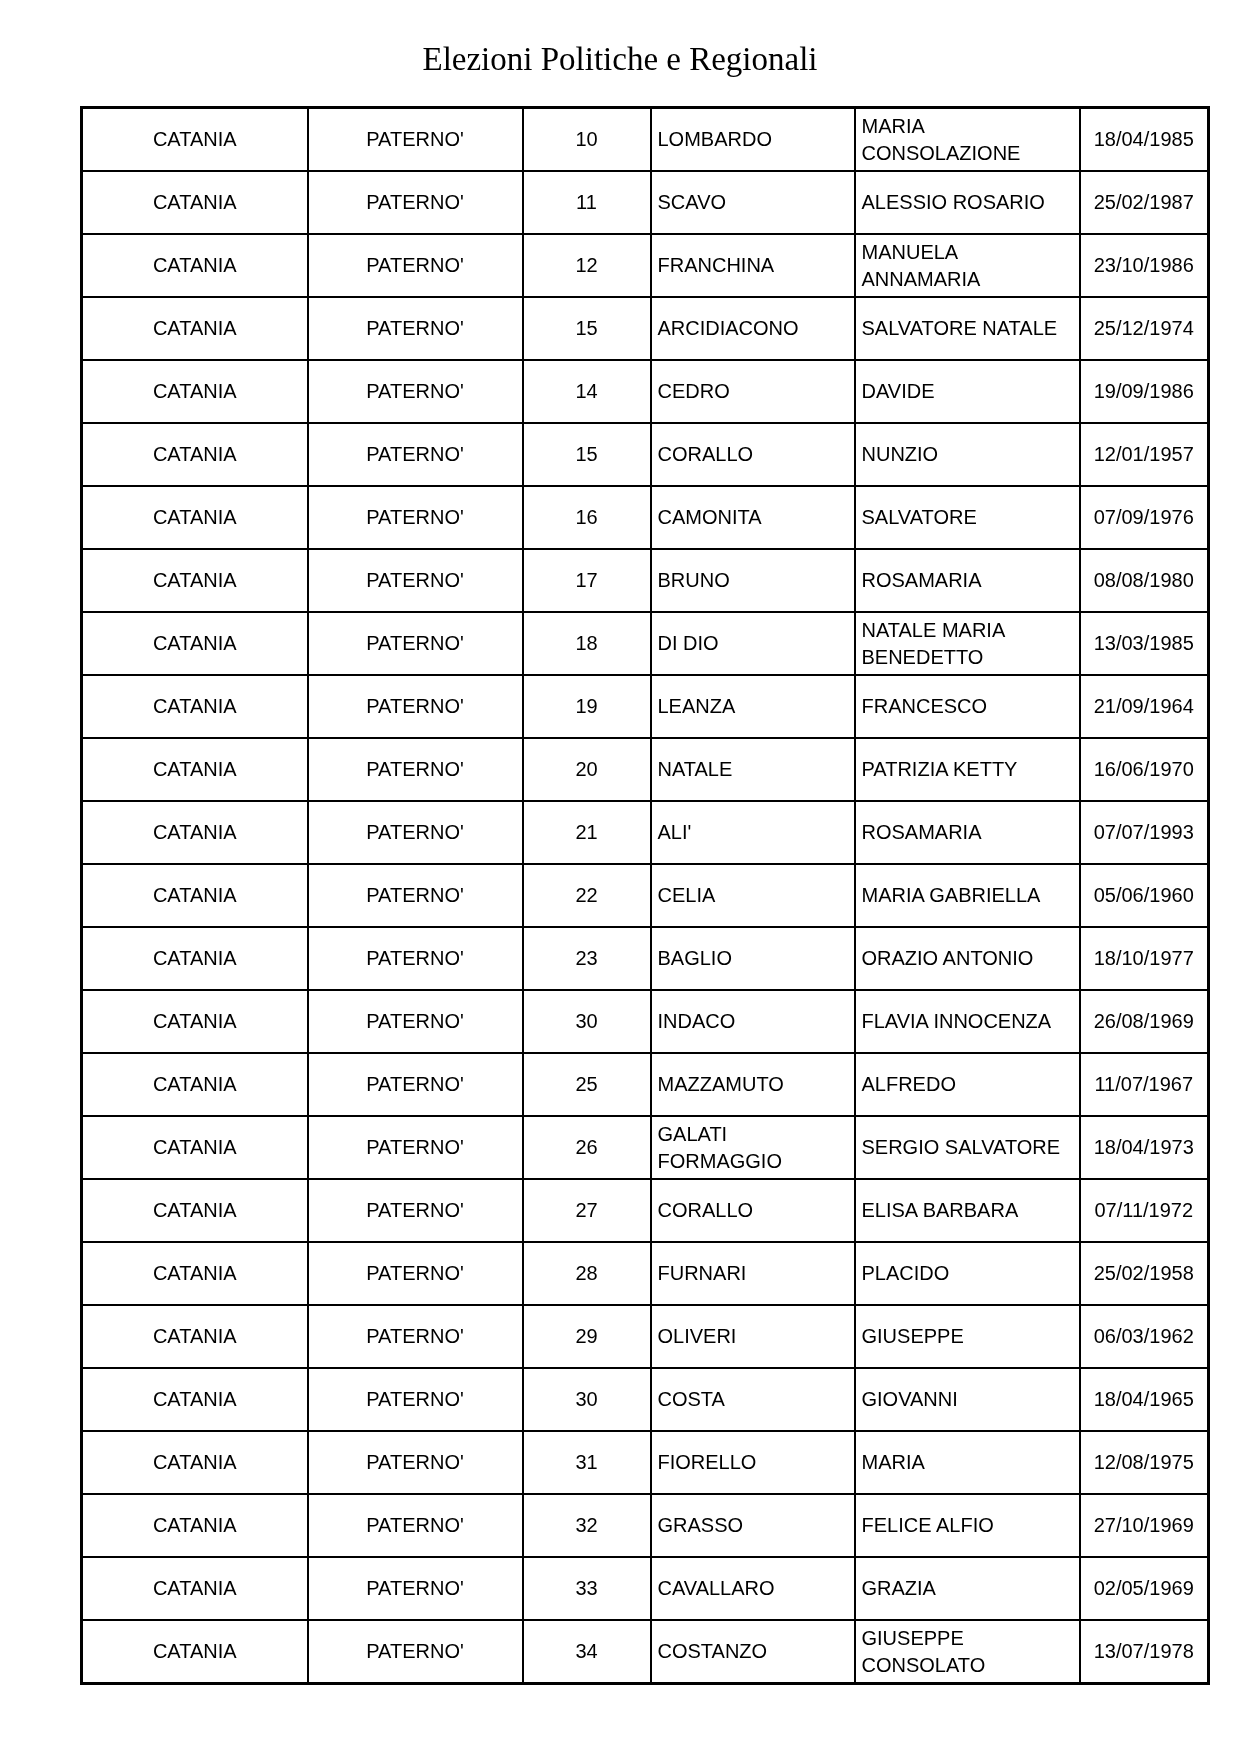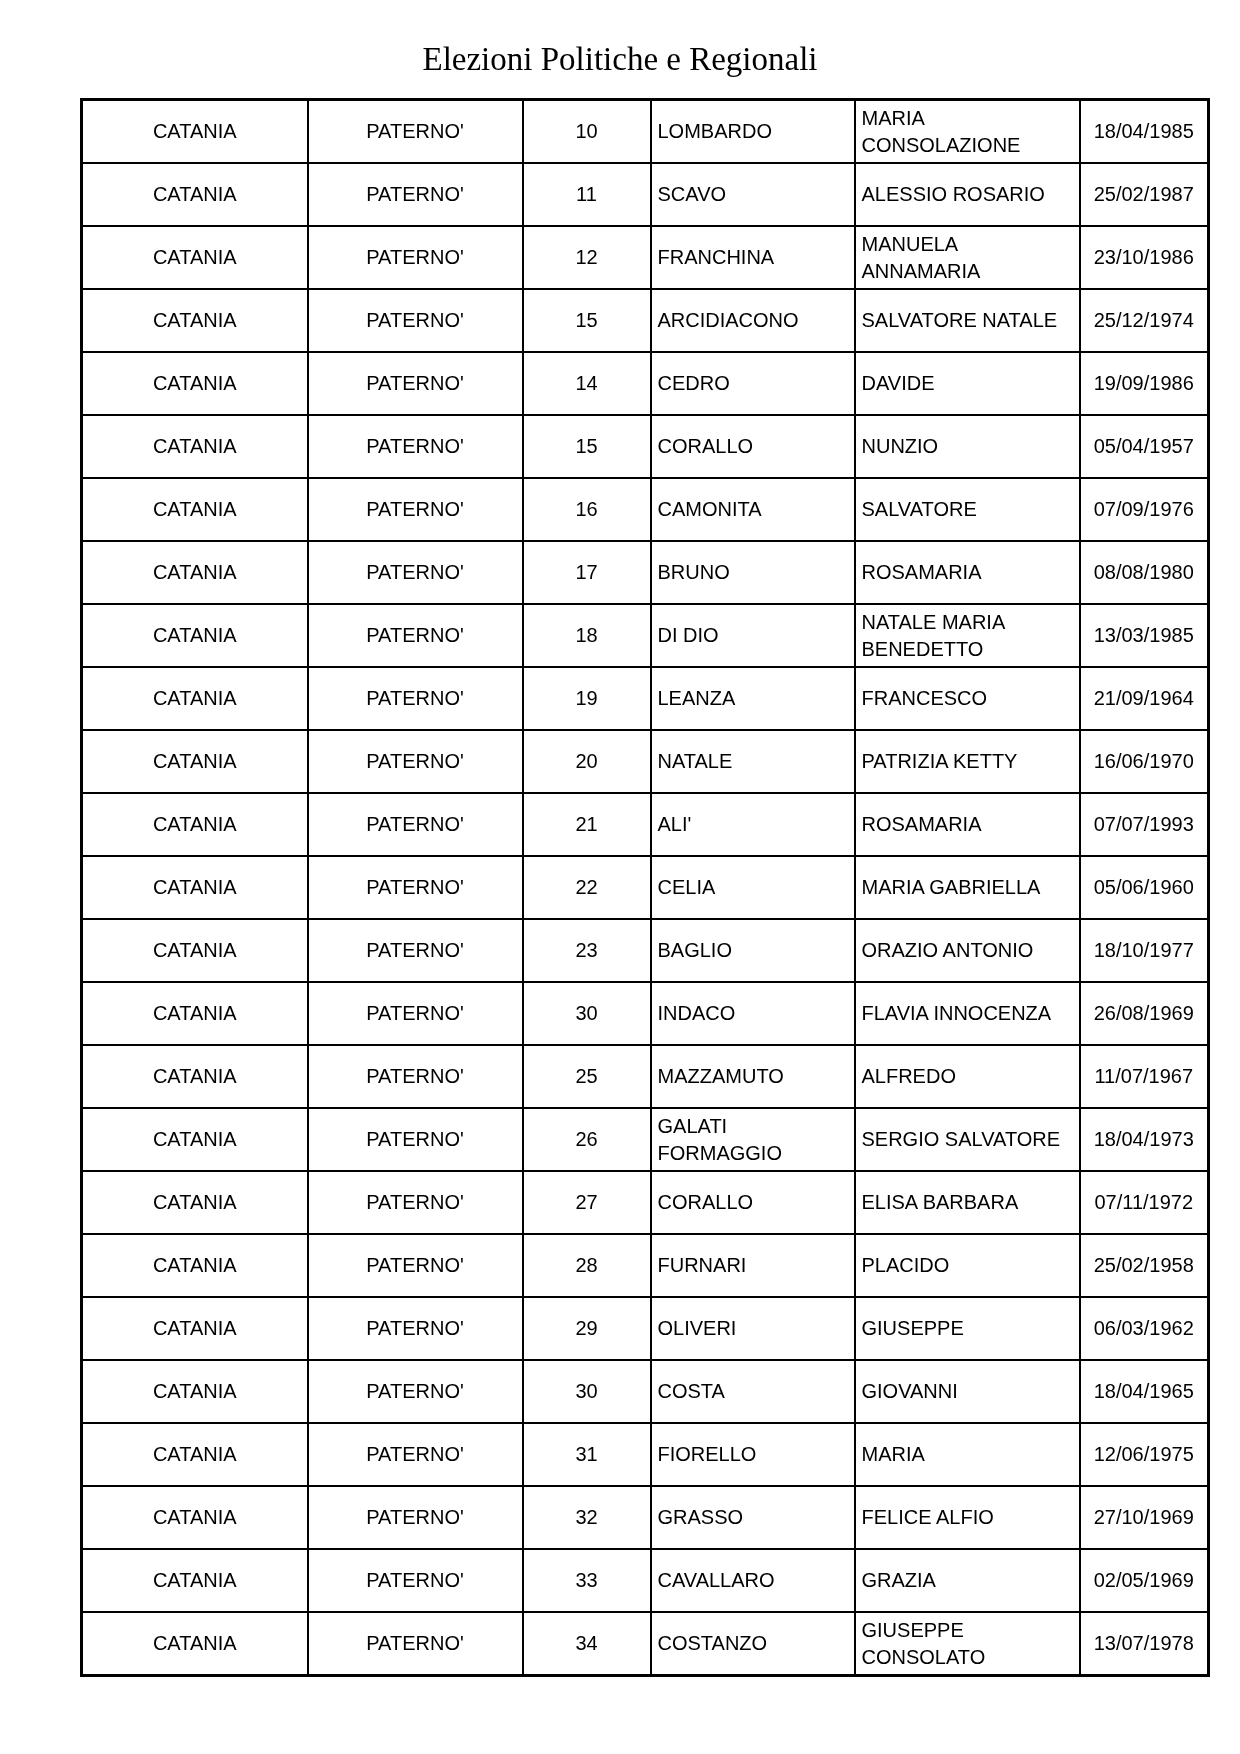--- a/index.html
+++ b/index.html
@@ -21,21 +21,21 @@
     font-family: "Liberation Serif", serif;
     font-weight: normal;
     font-size: 33px;
     line-height: 43px;
     text-align: center;
     color: #000000;
   }
   table.roster {
     border-collapse: collapse;
     table-layout: fixed;
-    margin: 17px 0 0 80px;
+    margin: 25px 0 0 80px;
     width: 1127px;
     border: 3px solid #000000;
   }
   table.roster td {
     border: 2px solid #000000;
     font-size: 20px;
     line-height: 27px;
     height: 57px;
     padding: 2px 6px;
     vertical-align: middle;
@@ -106,21 +106,21 @@
           <td class="l">CEDRO</td>
           <td class="l">DAVIDE</td>
           <td class="c">19/09/1986</td>
         </tr>
         <tr>
           <td class="c">CATANIA</td>
           <td class="c">PATERNO'</td>
           <td class="c">15</td>
           <td class="l">CORALLO</td>
           <td class="l">NUNZIO</td>
-          <td class="c">05/04/1957</td>
+          <td class="c">12/01/1957</td>
         </tr>
         <tr>
           <td class="c">CATANIA</td>
           <td class="c">PATERNO'</td>
           <td class="c">16</td>
           <td class="l">CAMONITA</td>
           <td class="l">SALVATORE</td>
           <td class="c">07/09/1976</td>
         </tr>
         <tr>
@@ -234,21 +234,21 @@
           <td class="l">COSTA</td>
           <td class="l">GIOVANNI</td>
           <td class="c">18/04/1965</td>
         </tr>
         <tr>
           <td class="c">CATANIA</td>
           <td class="c">PATERNO'</td>
           <td class="c">31</td>
           <td class="l">FIORELLO</td>
           <td class="l">MARIA</td>
-          <td class="c">12/06/1975</td>
+          <td class="c">12/08/1975</td>
         </tr>
         <tr>
           <td class="c">CATANIA</td>
           <td class="c">PATERNO'</td>
           <td class="c">32</td>
           <td class="l">GRASSO</td>
           <td class="l">FELICE ALFIO</td>
           <td class="c">27/10/1969</td>
         </tr>
         <tr>

